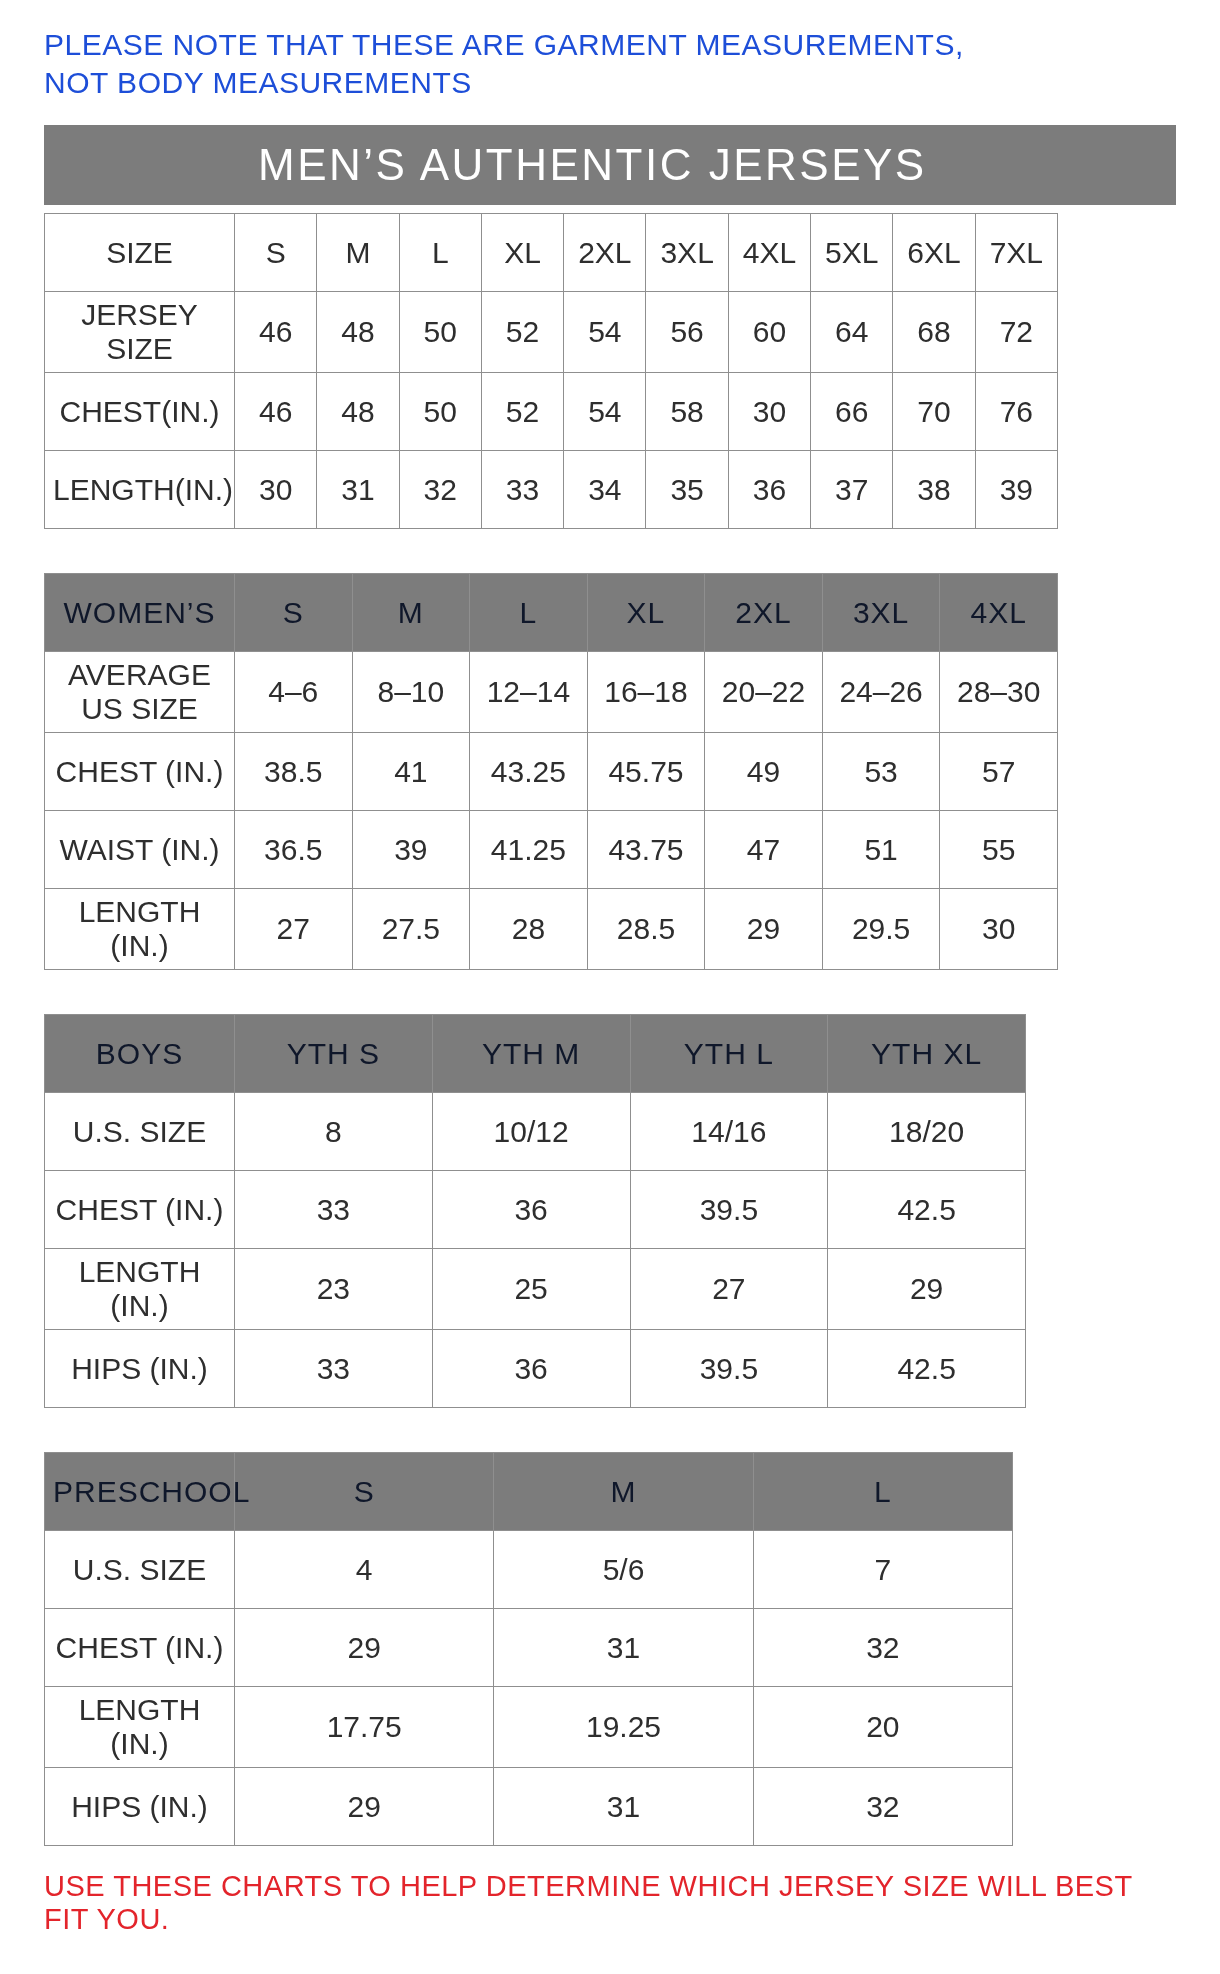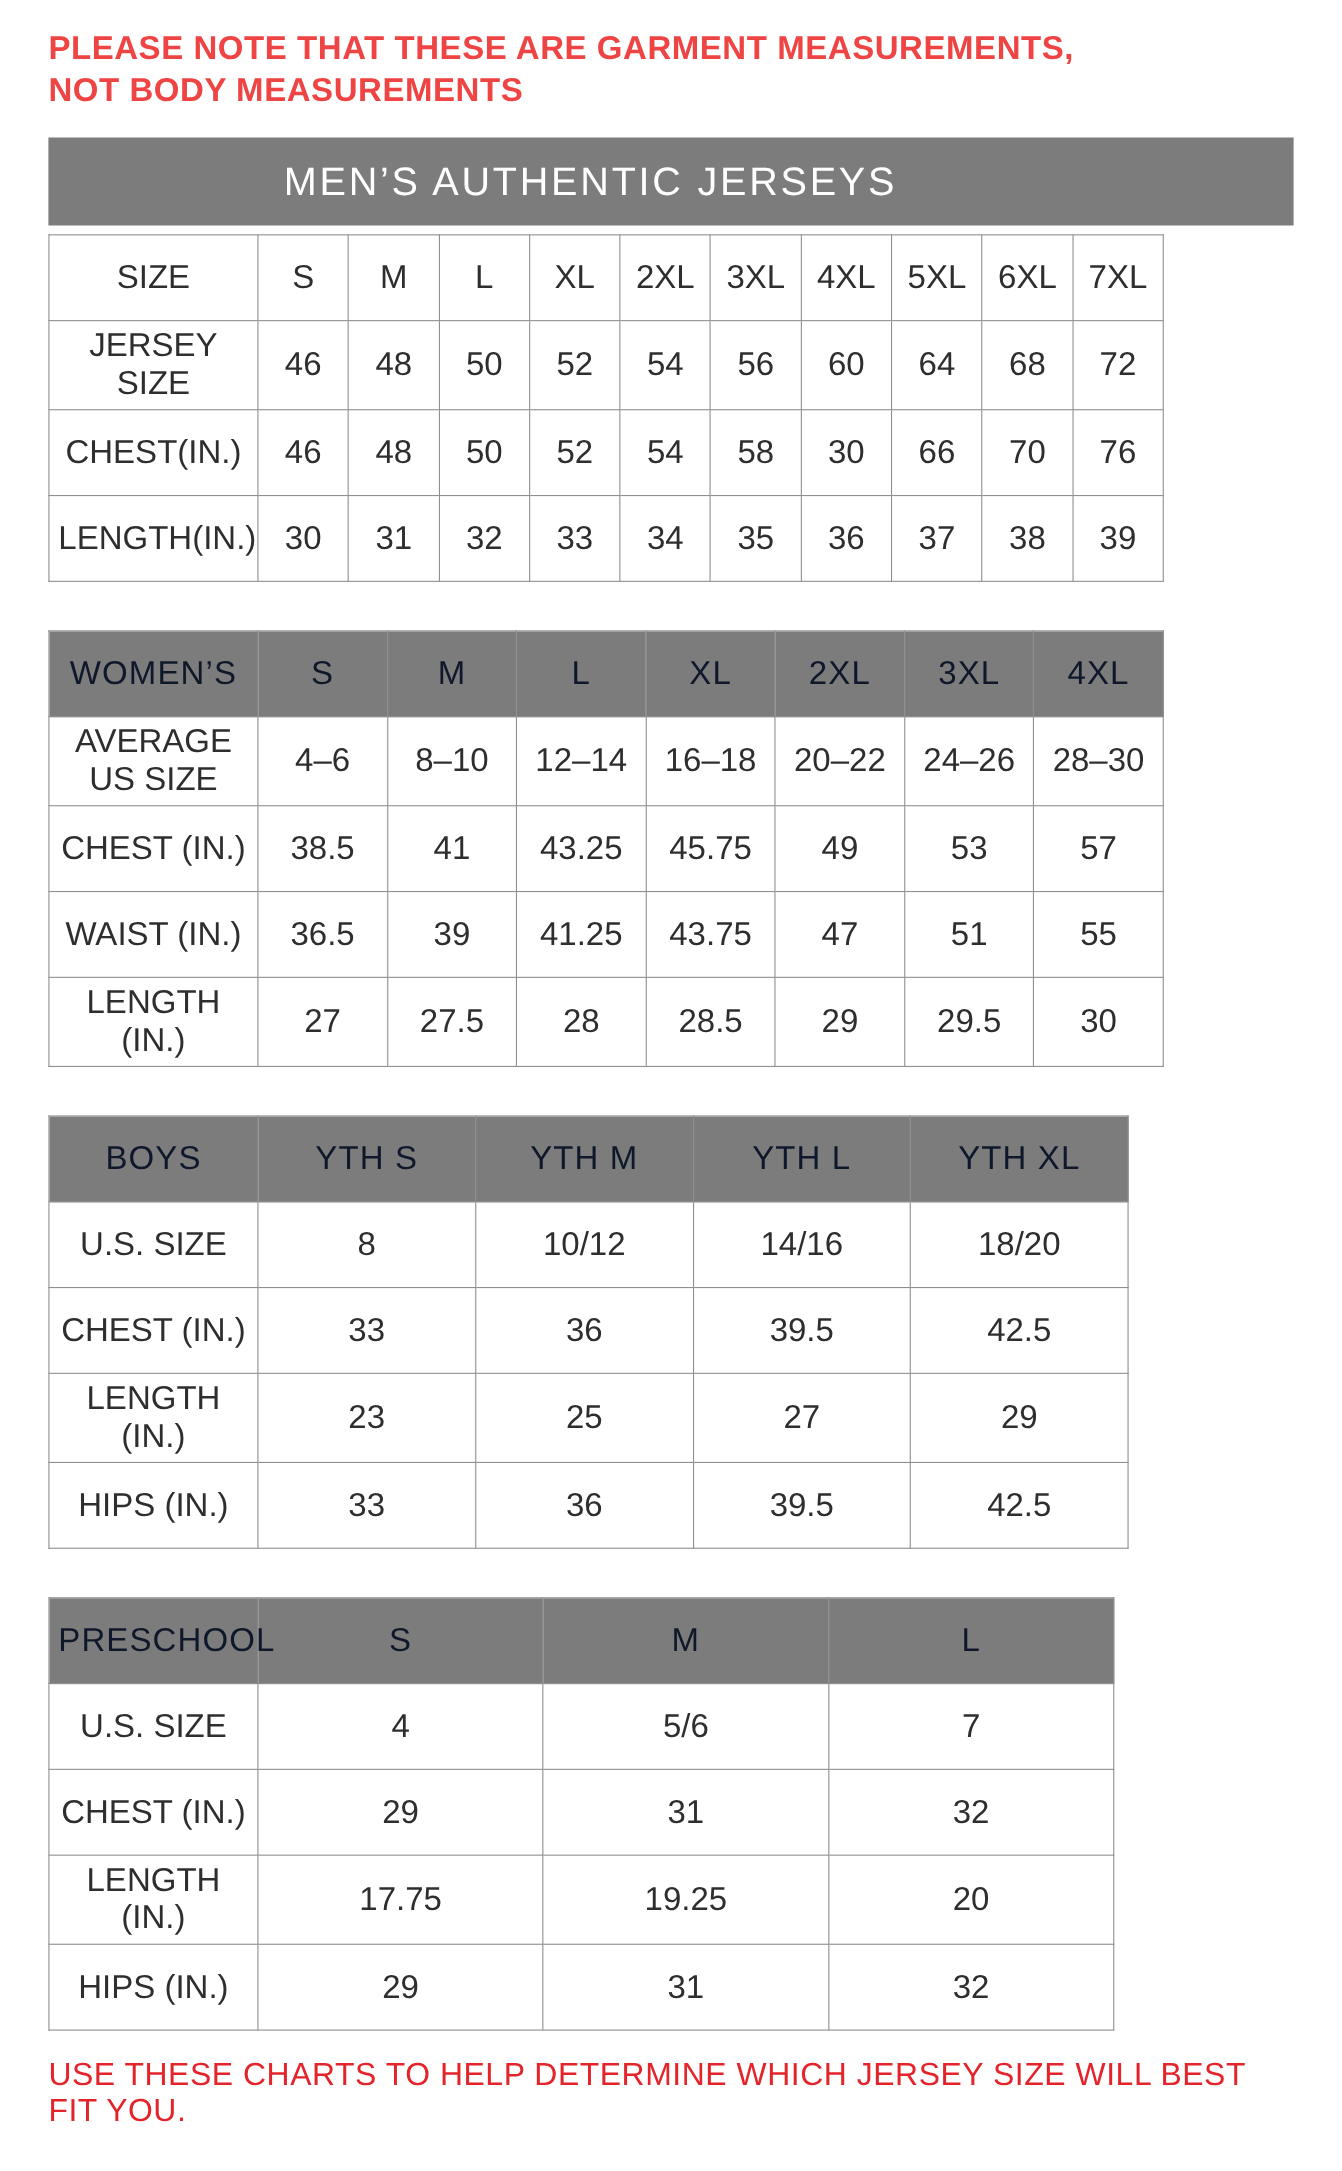--- a/index.html
+++ b/index.html
@@ -26,40 +26,39 @@
     transform-origin: left center;
     white-space: nowrap;
   }
 
   
   .note {
     margin-top: 10px;
     max-width: 950px;
     font-size: 30px;
     line-height: 1.25;
-    color: #ef4444;
+    color: #1d4ed8;
     letter-spacing: 0.5px;
-    font-weight: bold;
   }
   .footer-note {
     margin-top: 24px;
     font-size: 29px;
     color: #e3242b;
     letter-spacing: 0.5px;
   }
 
   
   .banner {
     width: 1132px;
     height: 80px;
     margin-top: 24px;
     margin-bottom: 8px;
     background: #7c7c7c;
     color: #ffffff;
-    font-size: 36px;
+    font-size: 44px;
     letter-spacing: 2.5px;
     display: flex;
     align-items: center;
     padding-left: 214px;
   }
 
   
   section.tbl-section { margin-top: 0; }
   section.gap { margin-top: 44px; }
   table.grid {

